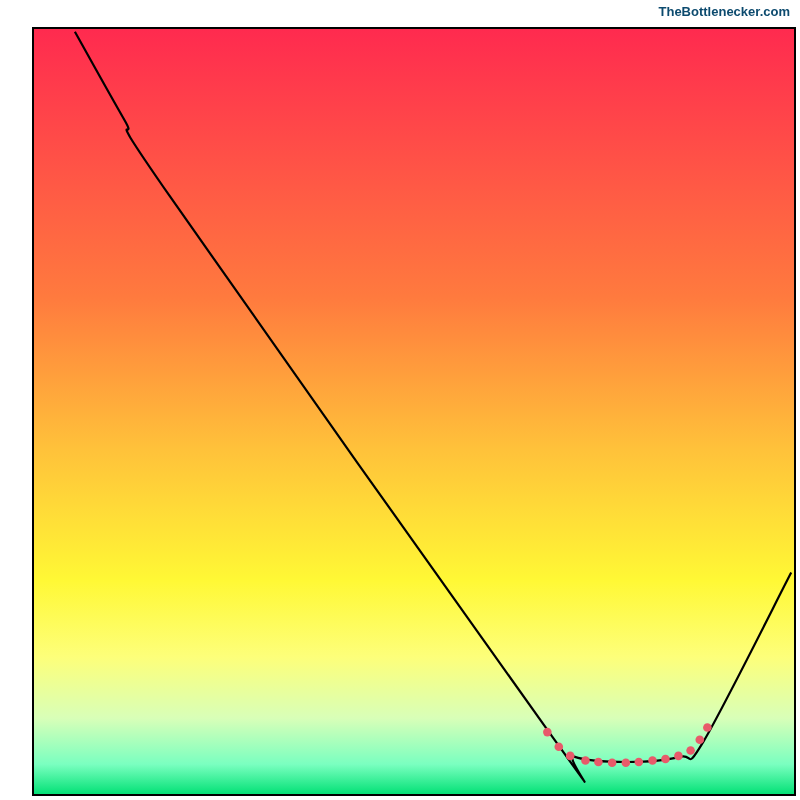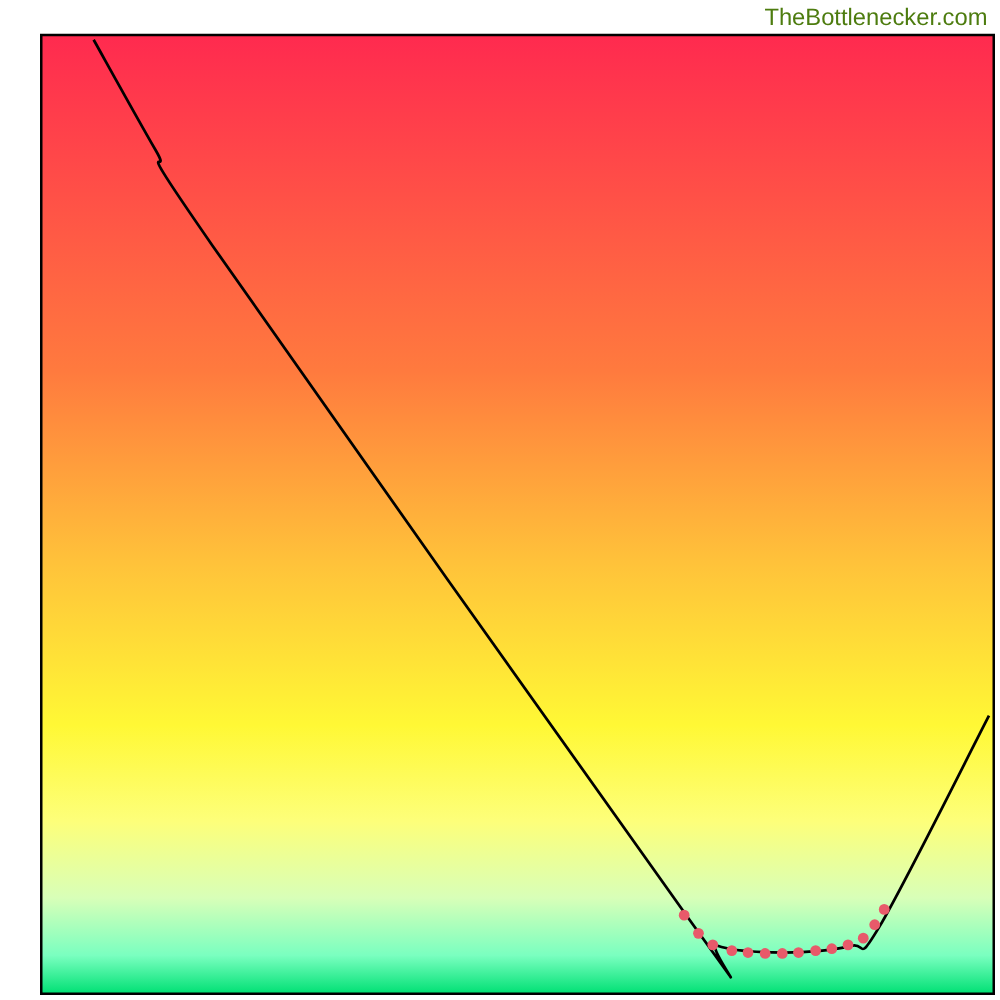--- a/index.html
+++ b/index.html
@@ -13,23 +13,23 @@
   .chart-container {
     width: 800px;
     height: 800px;
     position: relative;
     background: white;
   }
   .watermark {
     position: absolute;
     top: 4px;
     right: 10px;
-    color: #4d7c0f;
-    font-size: 19px;
-    font-weight: normal;
+    color: #0c4a6e;
+    font-size: 13px;
+    font-weight: bold;
     z-index: 10;
   }
   svg {
     display: block;
   }
 </style>
 </head>
 <body>
 
 <div class="chart-container">

